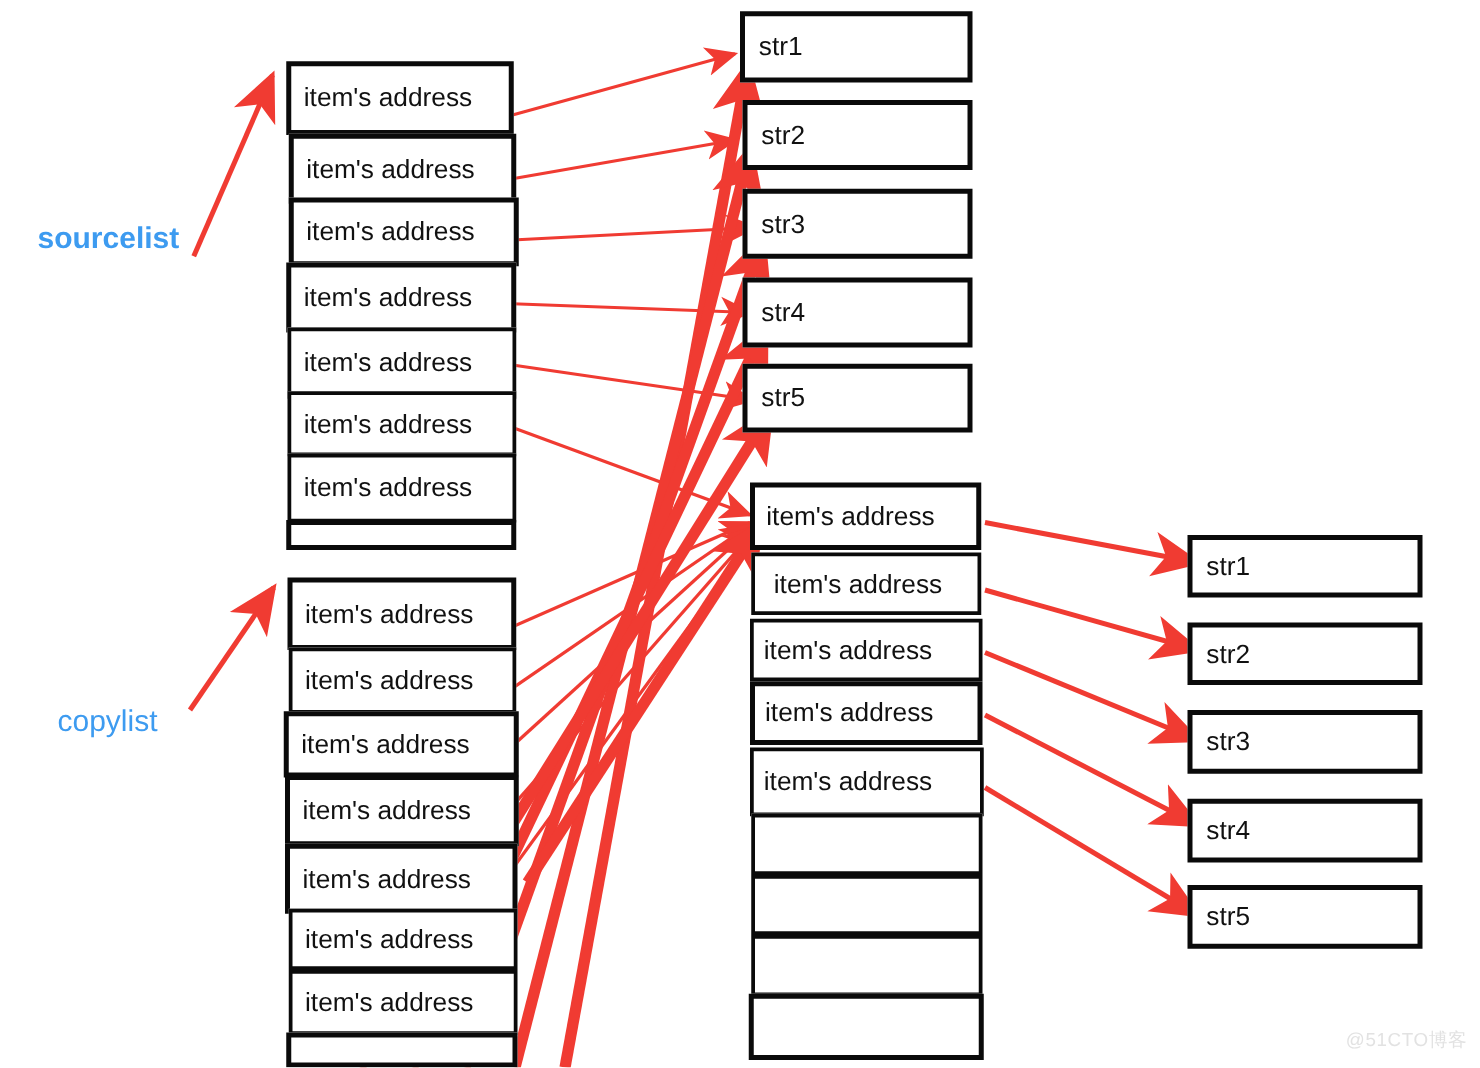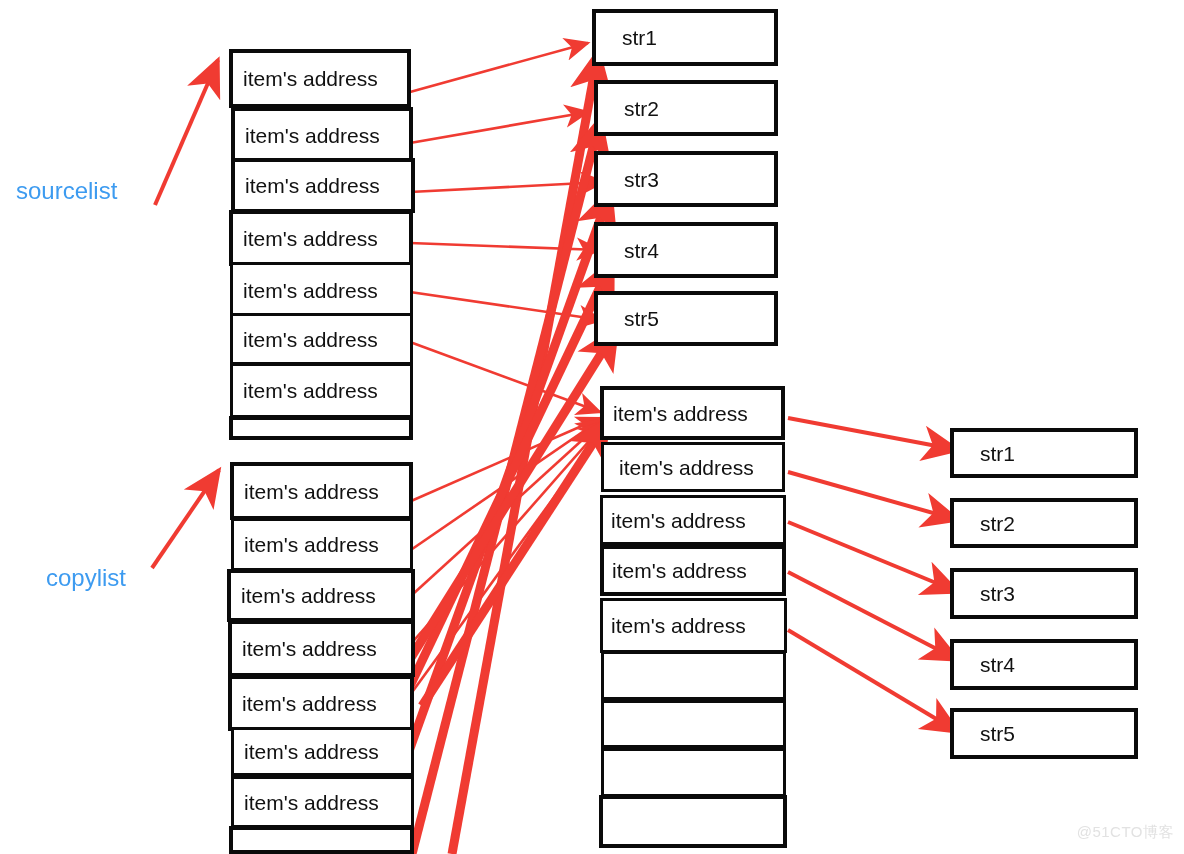--- a/index.html
+++ b/index.html
@@ -28,21 +28,21 @@
     align-items: center;
   }
   .cell.thin { border-width: 3px; }
   .cell-label {
     font-size: 21px;
     color: #111111;
     white-space: nowrap;
     line-height: 1;
   }
   .addr-label { padding-left: 10px; }
-  .str-label  { padding-left: 26px; }
+  .str-label  { padding-left: 11px; }
 
   
   .annot {
     position: absolute;
     font-size: 24px;
     color: #3d9bf0;
     white-space: nowrap;
     line-height: 1;
   }
 
@@ -115,21 +115,21 @@
     <g stroke="#f03b32" fill="none" stroke-width="9" stroke-linecap="butt" marker-end="url(#ah-thick)">
       <path d="M452,854 L598,53"></path>
       <path d="M412,854 L600,120"></path>
       <path d="M372,854 L610,192"></path>
       <path d="M330,854 L612,262"></path>
       <path d="M288,854 L616,330"></path>
       <path d="M422,706 L608,420"></path>
     </g>
   </svg>
 
-  <div class="annot" style="left:16px; top:179px;">sourcelist</div>
+  <div class="annot" style="left:30px; top:179px;font-weight:bold;">sourcelist</div>
   <div class="annot" style="left:30px; top:566px;margin-left:16px;">copylist</div>
 
   <div class="cell" style="left:229px; top:49px; width:182px; height:59px;">
     <span class="cell-label addr-label">item's address</span>
   </div>
   <div class="cell" style="left:231px; top:107px; width:182px; height:56px;">
     <span class="cell-label addr-label">item's address</span>
   </div>
   <div class="cell" style="left:231px; top:158px; width:184px; height:55px;">
     <span class="cell-label addr-label">item's address</span>

